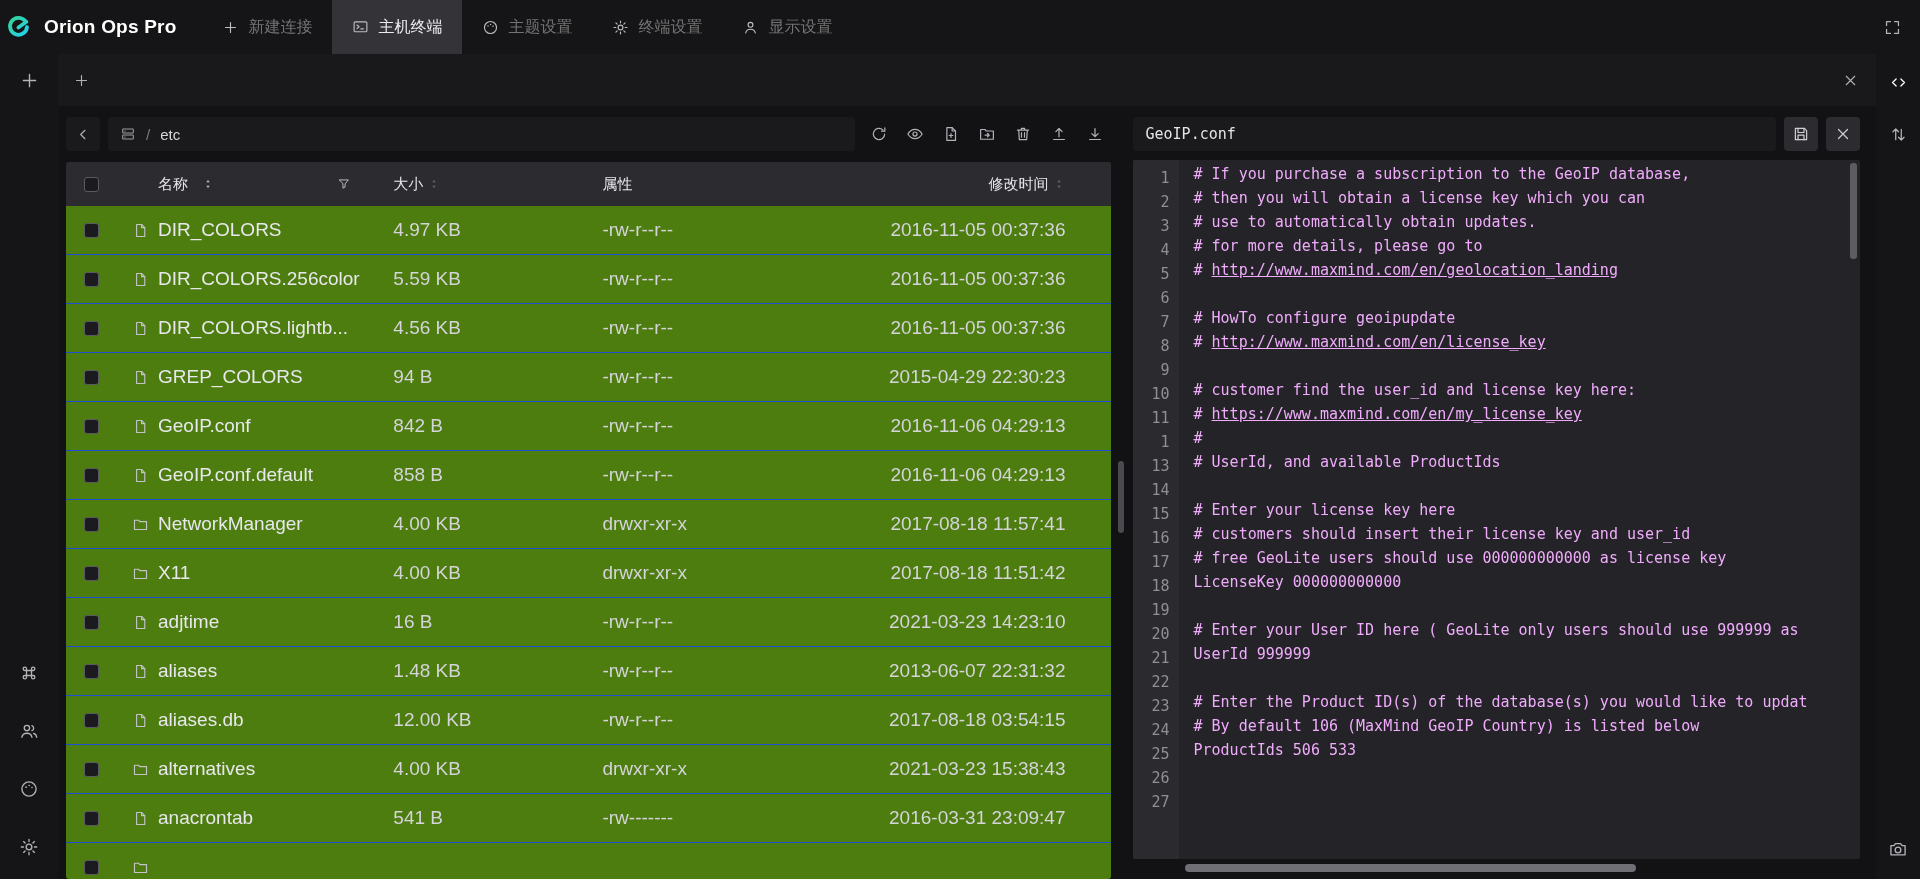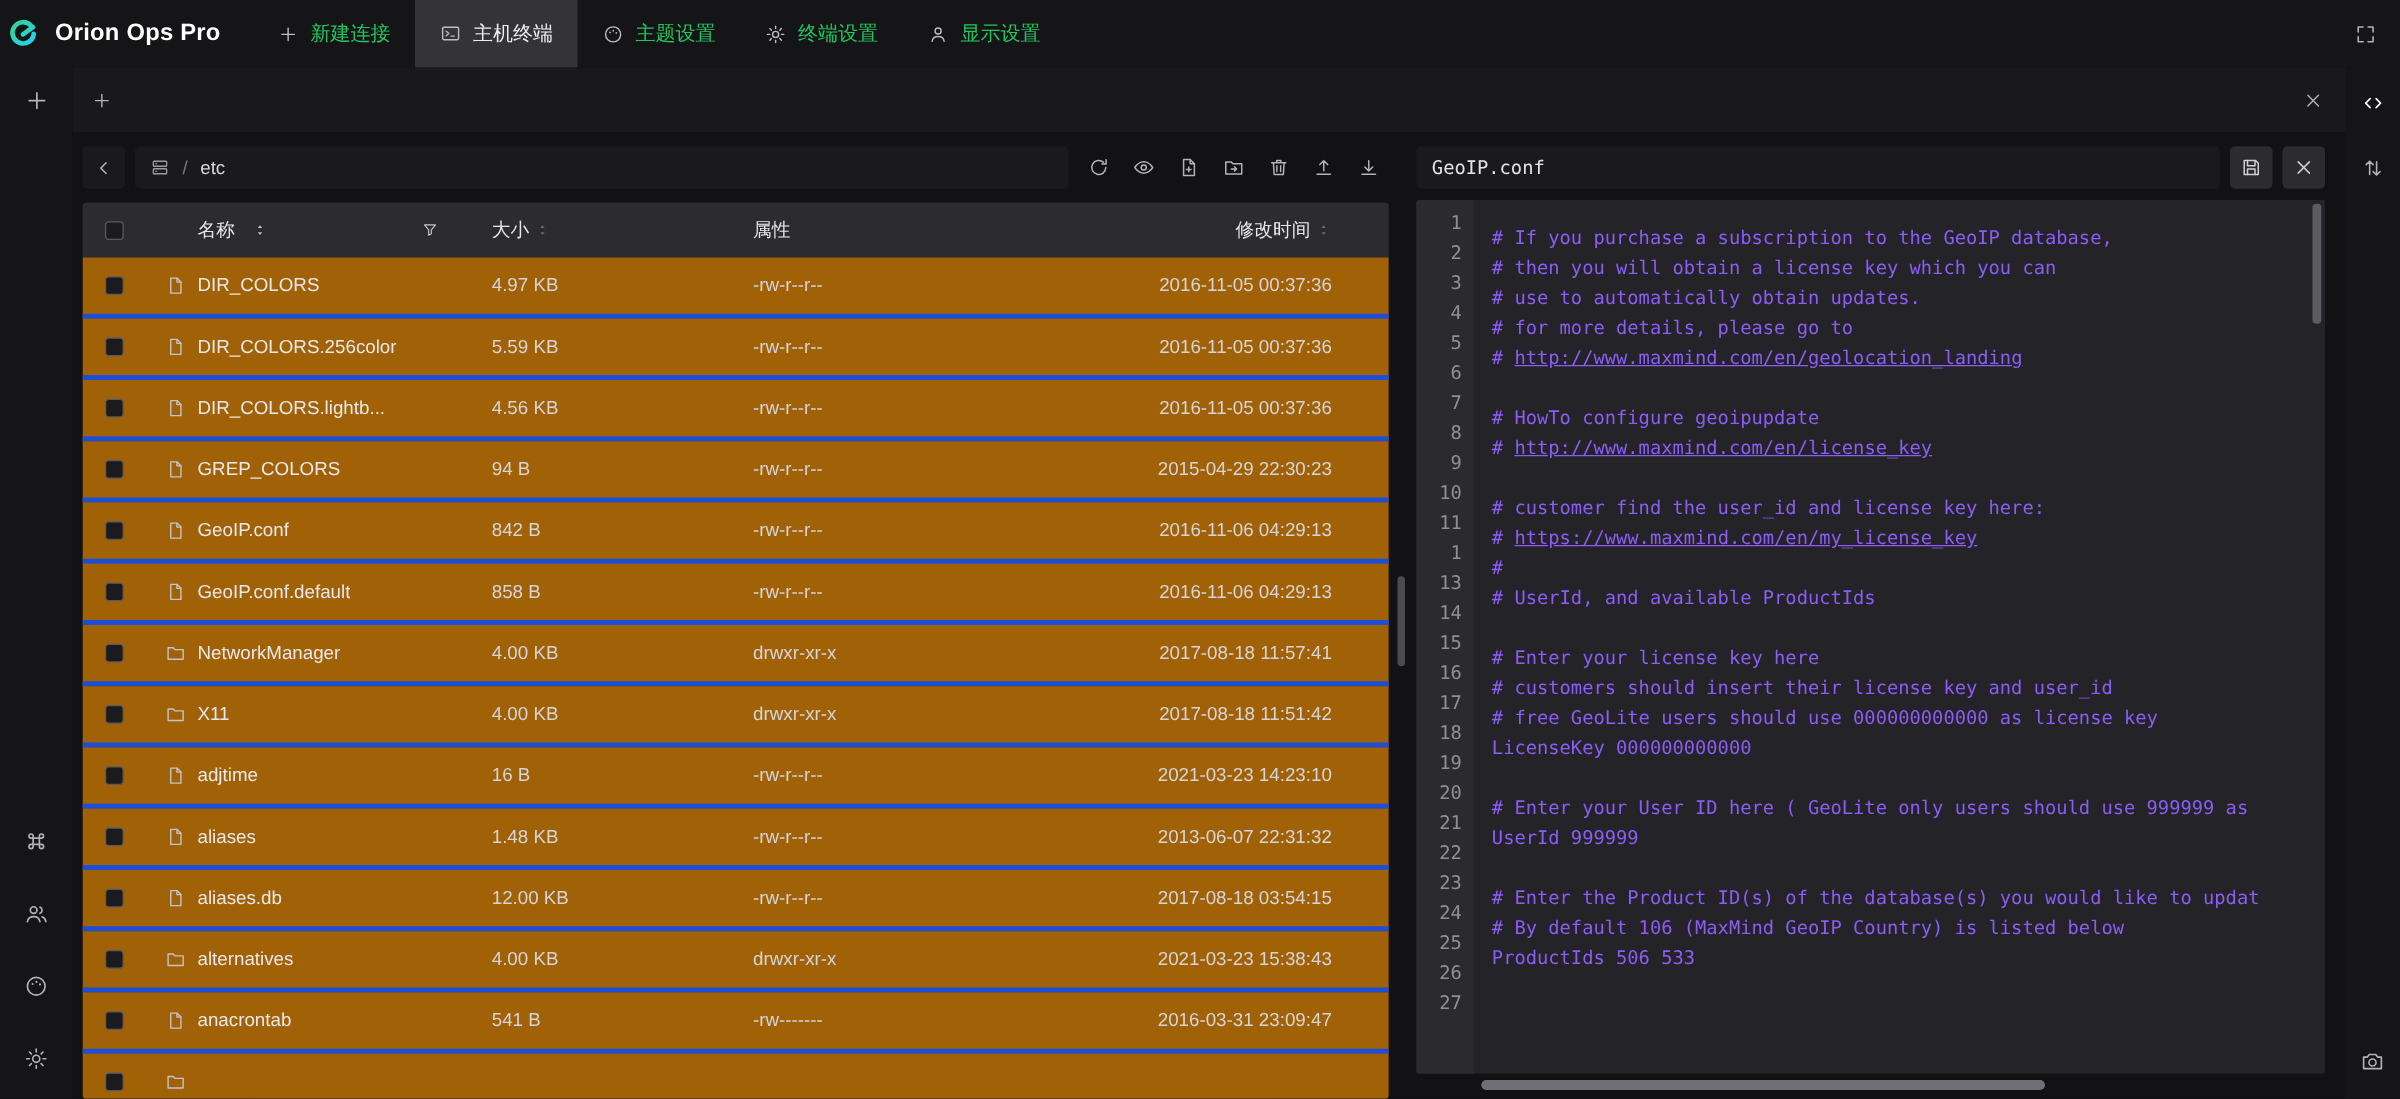--- a/index.html
+++ b/index.html
@@ -12,21 +12,21 @@
   }
   .ic { display:block; flex:none; }
   button { font-family:inherit; }
 
   
   .topbar { height:54px; display:flex; align-items:stretch; background:#151517; }
   .brand { display:flex; align-items:center; gap:10px; padding-left:4px; }
   .app-title { font-size:19px; font-weight:700; color:#ffffff; letter-spacing:.2px; white-space:nowrap; }
   .menu { display:flex; align-items:stretch; margin-left:26px; }
   .menu-item { display:flex; align-items:center; gap:9px; padding:0 20px; background:transparent;
-    border:none; color:#22c55e; font-size:16px; cursor:pointer; }
+    border:none; color:#737373; font-size:16px; cursor:pointer; }
   .menu-item .ic { color:#bdbdc3; }
   .menu-item.active { background:#333338; color:#ececf0; }
   .topbar .tspacer { flex:1; }
   .ibtn { display:flex; align-items:center; justify-content:center; width:32px; height:32px;
     background:transparent; border:none; color:#b2b2b9; cursor:pointer; padding:0; }
   .ibtn.on { color:#ffffff; }
   .fs-btn { align-self:center; margin-right:12px; }
 
   
   .main-row { display:flex; height:825px; }
@@ -58,21 +58,21 @@
   .breadcrumb { flex:1; height:34px; background:#1a1a1d; border-radius:4px; display:flex; align-items:center;
     gap:10px; padding:0 12px; color:#d8d8dc; font-size:15px; cursor:pointer; min-width:0; }
   .breadcrumb .ic { color:#9c9ca3; }
   .breadcrumb .sep { color:#7b7b82; }
   .fm-actions { display:flex; gap:4px; }
 
   .table { flex:1; min-height:0; background:#202023; border-radius:3px; overflow:hidden;
     display:flex; flex-direction:column; }
   .thead-row, .trow { display:grid; grid-template-columns:50px 25% 20% 27% auto; align-items:center; }
   .thead-row { height:44px; flex:none; background:#2c2c30; color:#e6e6ea; font-size:15px; }
-  .trow { height:49px; flex:none; background:#a16207; border-bottom:4px solid #1d4ed8; font-size:15px;
+  .trow { height:49px; flex:none; background:#4d7c0f; border-bottom:1px solid #1d4ed8; font-size:19px;
     color:#d4d4d9; cursor:pointer; }
   .cell { min-width:0; padding-left:16px; display:flex; align-items:center; }
   .c-check { justify-content:center; padding-left:0; }
   .cbx { width:15px; height:15px; border:1px solid #5a5a61; border-radius:3px; background:#1b1b1f; cursor:pointer; }
   .c-name { gap:9px; }
   .c-name .ic { color:#c3c3c9; }
   .fname { color:#e8e8ec; white-space:nowrap; overflow:hidden; text-overflow:ellipsis; }
   .hcell .sorticon { color:#68686f; margin-left:5px; display:flex; }
   .hcell .filterbtn { margin-left:auto; margin-right:26px; color:#9c9ca2; display:flex; cursor:pointer; }
   .h-name { padding-left:42px; }
@@ -83,22 +83,22 @@
   
   .editor-panel { flex:1 1 41%; min-width:0; display:flex; flex-direction:column; }
   .ed-header { height:36px; flex:none; display:flex; align-items:center; gap:8px; margin-bottom:8px; }
   .filename { flex:1; height:34px; background:#1a1a1d; border-radius:4px; display:flex; align-items:center;
     padding:0 12px; color:#e4e4e8; font-size:15px; font-family:"DejaVu Sans Mono", monospace; min-width:0; }
   .ed-btn { width:34px; height:34px; background:#2c2c30; border-radius:4px; color:#cfcfd4; }
   .ed-body { flex:1; min-height:0; display:flex; background:#242428; border-radius:2px; position:relative;
     overflow:hidden; }
   .gutter { width:46px; flex:none; background:#2b2b2f; padding:6px 10px 0 0; text-align:right;
     color:#8f8f96; font:15px/24px "DejaVu Sans Mono", monospace; user-select:none; }
-  .code { flex:1; min-width:0; padding:18px 0 0 14px; font:15px/24px "DejaVu Sans Mono", monospace;
-    color:#8b5cf6; white-space:pre; overflow:hidden; cursor:text; }
+  .code { flex:1; min-width:0; padding:2px 0 0 14px; font:15px/24px "DejaVu Sans Mono", monospace;
+    color:#f0abfc; white-space:pre; overflow:hidden; cursor:text; }
   .ln, .cl { height:24px; }
   .lnk { text-decoration:underline; }
   .ed-vthumb { position:absolute; top:3px; right:3px; width:7px; height:96px; background:#5c5c62;
     border-radius:3px; cursor:pointer; }
   .ed-hscroll { height:12px; flex:none; margin:3px 0 5px; position:relative; }
   .ed-hthumb { position:absolute; left:52px; top:2px; height:8px; width:62%; background:#6f6f75;
     border-radius:4px; cursor:pointer; }
 </style>
 </head>
 <body>

